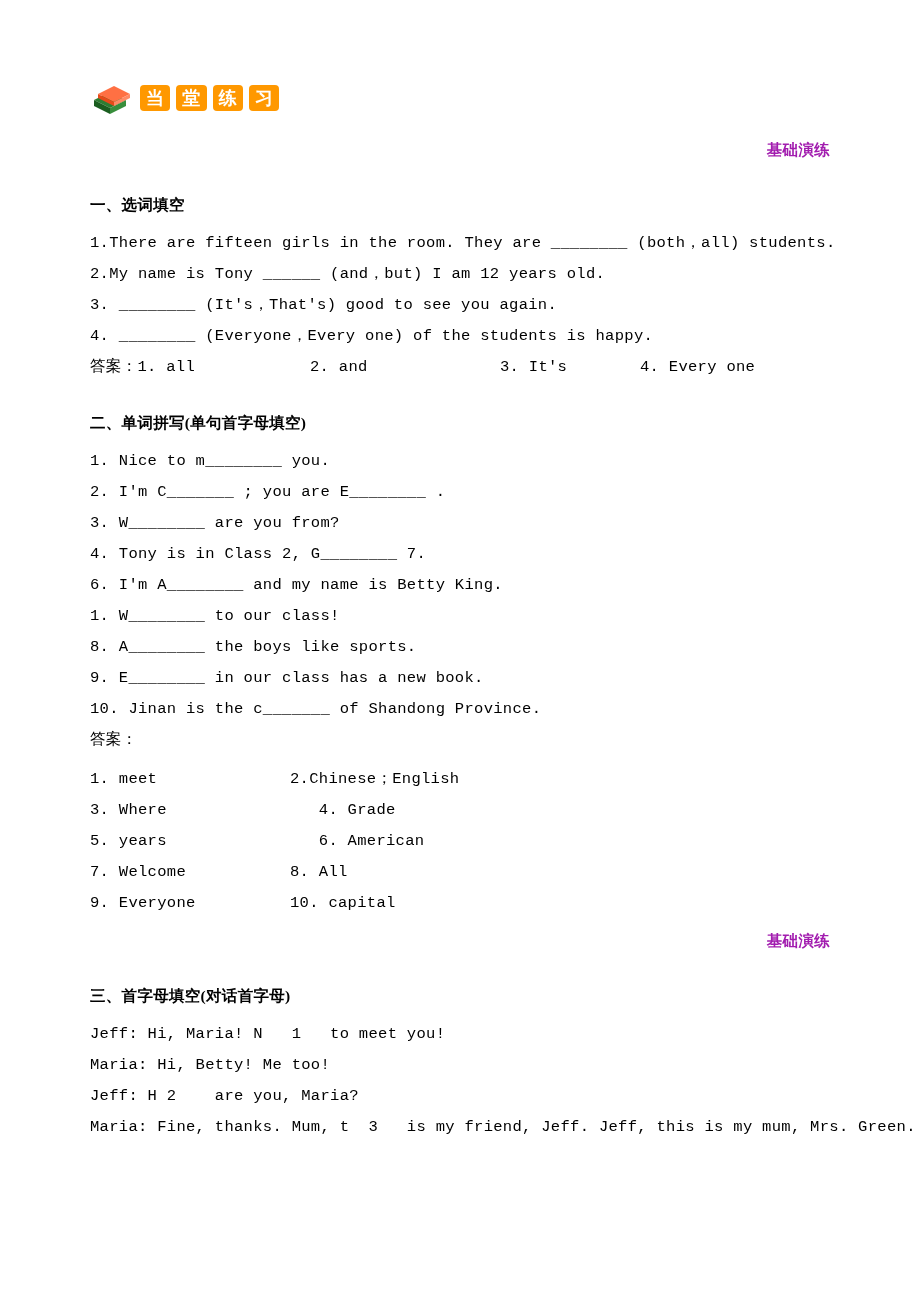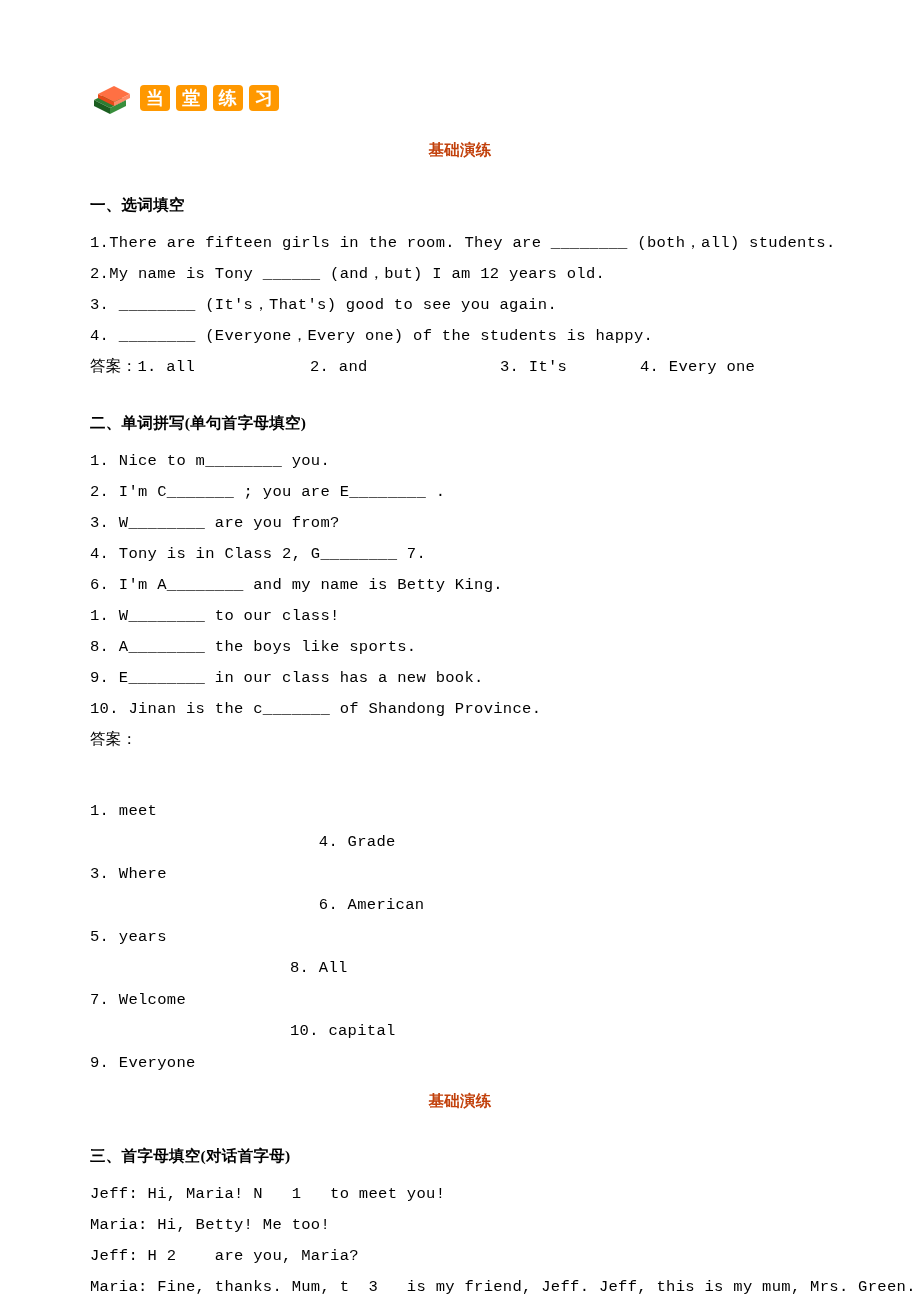--- a/index.html
+++ b/index.html
@@ -33,22 +33,22 @@
   .logo-text span.box {
     display: inline-block;
     background: #ff9800;
     color: #fff;
     padding: 4px 6px;
     border-radius: 4px;
     font-size: 18px;
     line-height: 1;
   }
   .center-red {
-    text-align: center;
-    color: #c2410c;
+    text-align: right;
+    color: #a21caf;
     font-weight: bold;
     margin-top: 6px;
     margin-bottom: 10px;
   }
   .sec-head {
     font-weight: bold;
     margin-top: 24px;
     margin-bottom: 8px;
   }
   .qline {
@@ -62,21 +62,21 @@
   }
   .ansrow .c1 { width: 220px; }
   .ansrow .c2 { width: 190px; }
   .ansrow .c3 { width: 140px; }
   .ansrow .c4 { }
   .pair-row {
     display: flex;
     font-family: "Courier New", "SimSun", monospace;
     white-space: pre;
   }
-  .pair-row .p1 { width: 200px; margin-top: 32px; }
+  .pair-row .p1 { width: 200px; }
 </style>
 </head>
 <body>
 
 <div class="page">
 
   <div class="logo-row">
     <svg width="44" height="36" viewBox="0 0 44 36">
       <polygon points="4,20 20,12 36,20 20,28" fill="#2e7d32"></polygon>
       <polygon points="4,20 20,28 20,34 4,26" fill="#1b5e20"></polygon>
@@ -119,20 +119,21 @@
   <div class="qline">1. W________ to our class!</div>
   <div class="qline">8. A________ the boys like sports.</div>
   <div class="qline">9. E________ in our class has a new book.</div>
   <div class="qline">10. Jinan is the c_______ of Shandong Province.</div>
 
   <div class="qline">答案：</div>
   <div style="height:8px"></div>
 
   <div class="pair-row">
     <div class="p1">1. meet</div>
+    <div>2.Chinese；English</div>
   </div>
   <div class="pair-row">
     <div class="p1">3. Where</div>
     <div>   4. Grade</div>
   </div>
   <div class="pair-row">
     <div class="p1">5. years</div>
     <div>   6. American</div>
   </div>
   <div class="pair-row">

